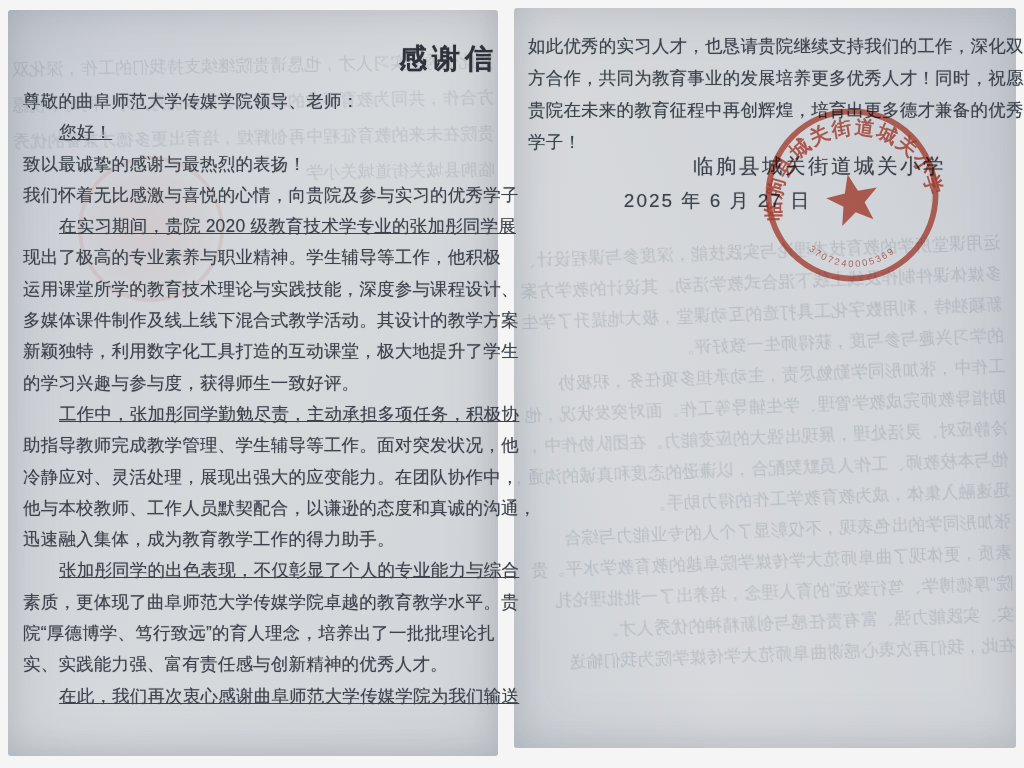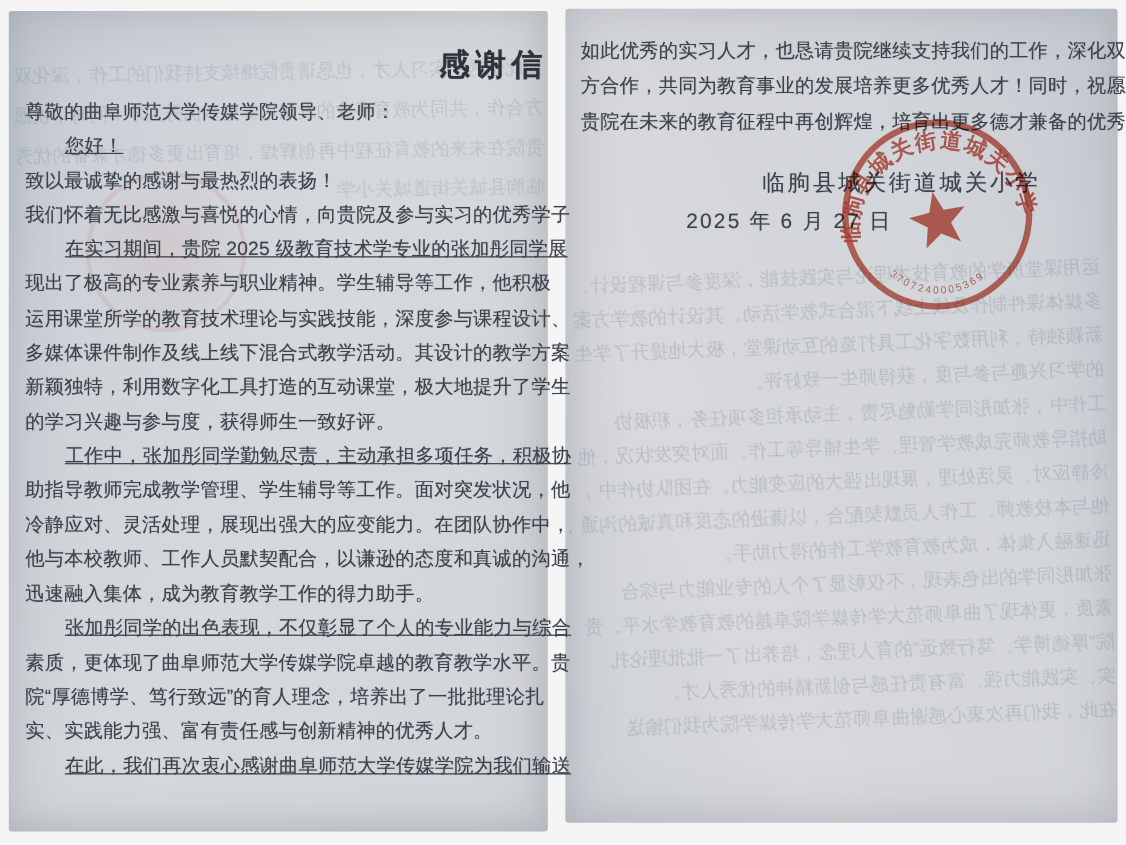--- a/index.html
+++ b/index.html
@@ -73,21 +73,21 @@
       <div class="line">贵院在未来的教育征程中再创辉煌，培育出更多德才兼备的优秀</div>
       <div class="line">临朐县城关街道城关小学</div>
     </div>
     <div class="stamp-bleed"></div>
     <h1 class="title">感谢信</h1>
     <div class="body-l">
       <div class="line">尊敬的曲阜师范大学传媒学院领导、老师：</div>
       <div class="line ind">您好！</div>
       <div class="line">致以最诚挚的感谢与最热烈的表扬！</div>
       <div class="line">我们怀着无比感激与喜悦的心情，向贵院及参与实习的优秀学子</div>
-      <div class="line ind">在实习期间，贵院 2025 级教育技术学专业的张加彤同学展</div>
+      <div class="line ind">在实习期间，贵院 2020 级教育技术学专业的张加彤同学展</div>
       <div class="line">现出了极高的专业素养与职业精神。学生辅导等工作，他积极</div>
       <div class="line">运用课堂所学的教育技术理论与实践技能，深度参与课程设计、</div>
       <div class="line">多媒体课件制作及线上线下混合式教学活动。其设计的教学方案</div>
       <div class="line">新颖独特，利用数字化工具打造的互动课堂，极大地提升了学生</div>
       <div class="line">的学习兴趣与参与度，获得师生一致好评。</div>
       <div class="line ind">工作中，张加彤同学勤勉尽责，主动承担多项任务，积极协</div>
       <div class="line">助指导教师完成教学管理、学生辅导等工作。面对突发状况，他</div>
       <div class="line">冷静应对、灵活处理，展现出强大的应变能力。在团队协作中，</div>
       <div class="line">他与本校教师、工作人员默契配合，以谦逊的态度和真诚的沟通，</div>
       <div class="line">迅速融入集体，成为教育教学工作的得力助手。</div>
@@ -113,20 +113,21 @@
       <div class="line">张加彤同学的出色表现，不仅彰显了个人的专业能力与综合</div>
       <div class="line">素质，更体现了曲阜师范大学传媒学院卓越的教育教学水平。贵</div>
       <div class="line">院“厚德博学、笃行致远”的育人理念，培养出了一批批理论扎</div>
       <div class="line">实、实践能力强、富有责任感与创新精神的优秀人才。</div>
       <div class="line">在此，我们再次衷心感谢曲阜师范大学传媒学院为我们输送</div>
     </div>
     <div class="body-r">
       <div class="line">如此优秀的实习人才，也恳请贵院继续支持我们的工作，深化双</div>
       <div class="line">方合作，共同为教育事业的发展培养更多优秀人才！同时，祝愿</div>
       <div class="line">贵院在未来的教育征程中再创辉煌，培育出更多德才兼备的优秀</div>
+      <div class="line">学子！</div>
     </div>
     <div class="signature">临朐县城关街道城关小学</div>
     <div class="date">2025 年 6 月 27 日</div>
     <svg class="seal" viewBox="0 0 180 180">
       <circle cx="90" cy="90" r="80" fill="none" stroke="#bf3a28" stroke-width="5.5" opacity="0.78"></circle>
       <path id="sealArcTop" d="M 18,104 A 72,72 0 1 1 162,104" fill="none"></path>
       <path id="sealArcBottom" d="M 34,126 A 64,64 0 0 0 146,126" fill="none"></path>
       <text font-size="19" fill="#bf3a28" opacity="0.82" letter-spacing="1.5" font-weight="bold">
         <textPath href="#sealArcTop" startOffset="4">临朐县城关街道城关小学</textPath>
       </text>

